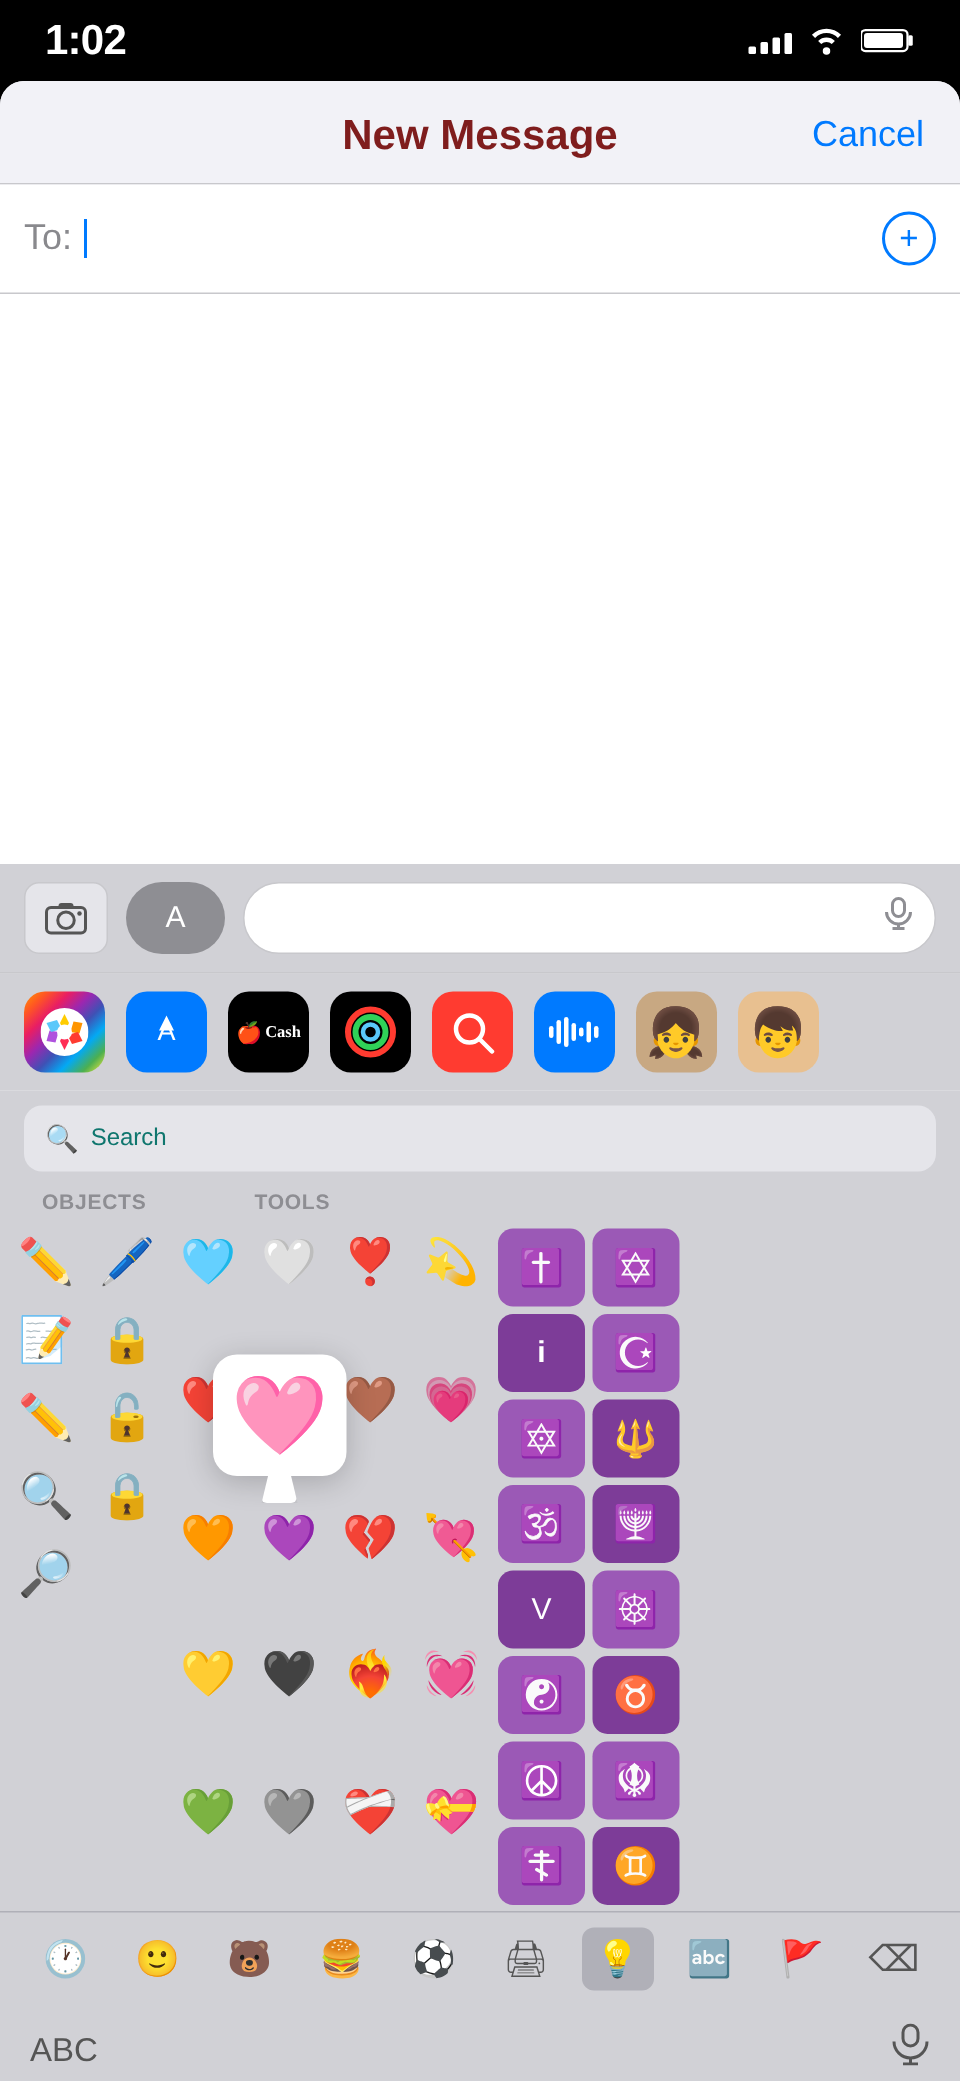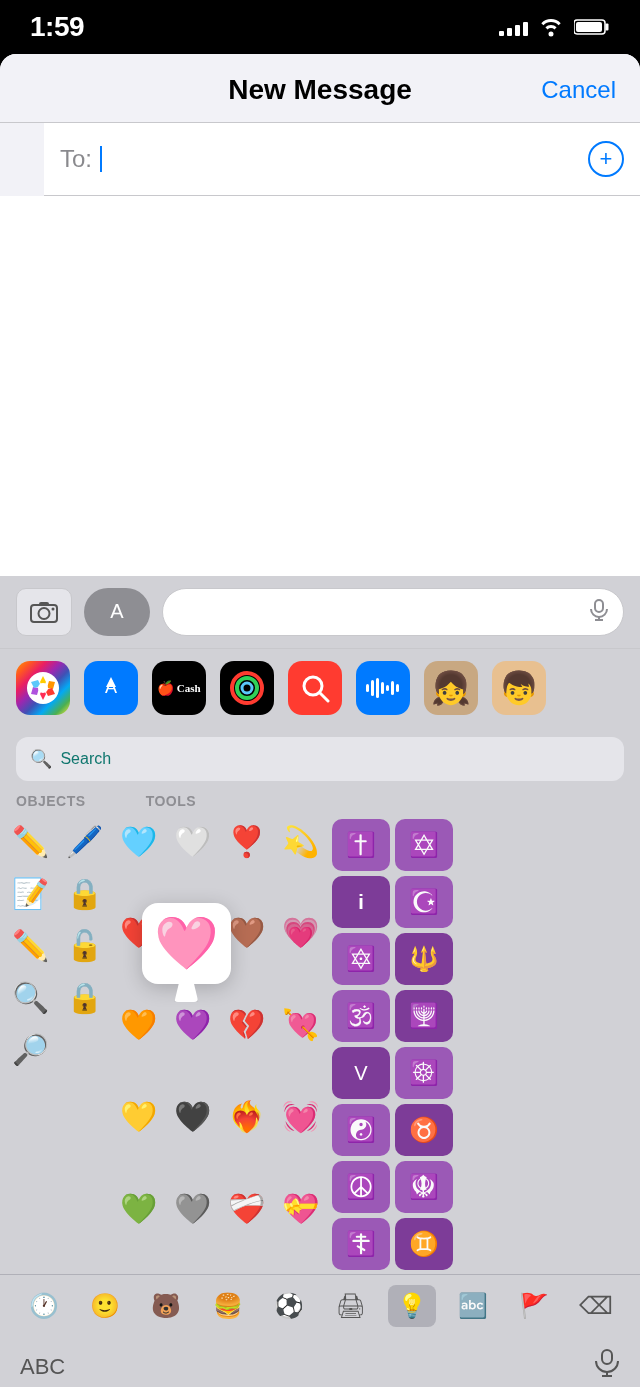--- a/index.html
+++ b/index.html
@@ -58,21 +58,21 @@
       padding: 20px 24px 16px;
       display: flex;
       align-items: center;
       justify-content: center;
       position: relative;
       border-bottom: 1px solid #c8c8cc;
     }
     .header-title {
       font-size: 28px;
       font-weight: 700;
-      color: #000000;
+      color: #7f1d1d;
     }
     .cancel-btn {
       position: absolute;
       right: 24px;
       font-size: 24px;
       color: #007aff;
       font-weight: 400;
       cursor: pointer;
       background: none;
       border: none;
@@ -80,21 +80,20 @@
     }
 
     
     .to-field {
       background: #fff;
       padding: 18px 16px;
       display: flex;
       align-items: center;
       border-bottom: 1px solid #c8c8cc;
       gap: 8px;
-      margin-left: 44px;
     }
     .to-label {
       font-size: 24px;
       color: #3c3c43;
       opacity: 0.6;
     }
     .to-cursor {
       width: 2px;
       height: 26px;
       background: #007aff;
@@ -227,20 +226,21 @@
     }
     .search-icon-emoji {
       font-size: 18px;
       color: #8e8e93;
     }
     .cat-label {
       font-size: 14px;
       font-weight: 600;
       color: #8e8e93;
       letter-spacing: 0.5px;
+      margin-left: 12px;
     }
 
     
     .heart-popup {
       position: absolute;
       left: 142px;
       top: 88px;
       z-index: 10;
       display: flex;
       flex-direction: column;
@@ -333,21 +333,21 @@
       font-size: 24px;
       color: #fff;
       cursor: pointer;
       margin: 1px;
     }
   </style>
 </head>
 <body>
 
 <div class="status-bar">
-  <span class="status-time">1:59</span>
+  <span class="status-time">1:02</span>
   <div class="status-icons">
 
     <div class="signal-bars">
       <div class="signal-bar" style="height:5px"></div>
       <div class="signal-bar" style="height:8px"></div>
       <div class="signal-bar" style="height:11px"></div>
       <div class="signal-bar" style="height:14px"></div>
     </div>
 
     <svg width="26" height="20" viewBox="0 0 26 20" fill="white">

